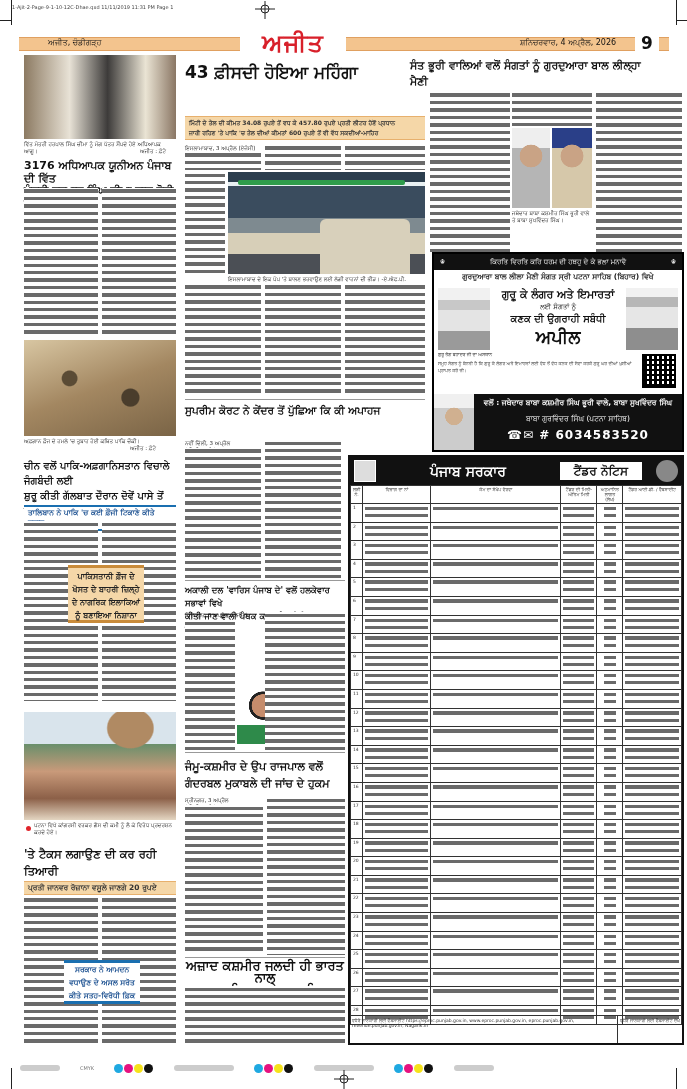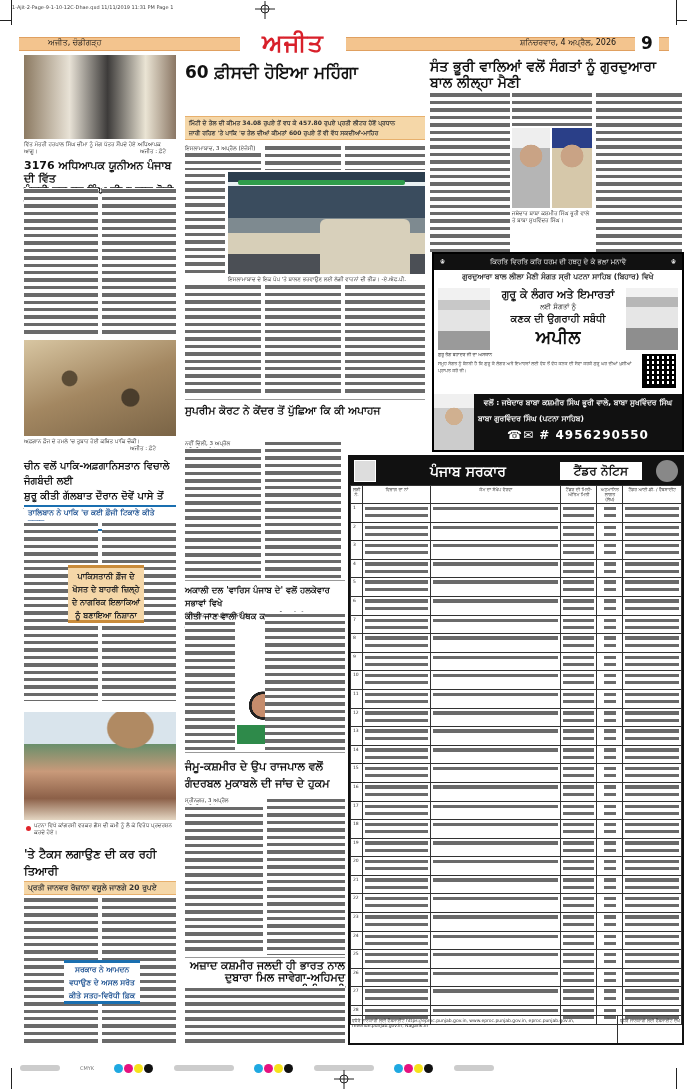--- a/index.html
+++ b/index.html
@@ -75,21 +75,21 @@
 <div class="abs cap" style="top:822px;left:34px;width:142px">ਪਟਨਾ ਵਿਖੇ ਕਾਂਗਰਸੀ ਵਰਕਰ ਗੈਸ ਦੀ ਕਮੀ ਨੂੰ ਲੈ ਕੇ ਵਿਰੋਧ ਪ੍ਰਦਰਸ਼ਨ ਕਰਦੇ ਹੋਏ।</div>
 <div class="abs hl" style="top:846px;left:24px;width:156px;font-size:11.5px;line-height:17px">
   <div>'ਤੇ ਟੈਕਸ ਲਗਾਉਣ ਦੀ ਕਰ ਰਹੀ ਤਿਆਰੀ</div>
 </div>
 <div class="abs subbar" style="top:881px;left:24px;width:152px;font-size:7.5px">ਪ੍ਰਤੀ ਜਾਨਵਰ ਰੋਜ਼ਾਨਾ ਵਸੂਲੇ ਜਾਣਗੇ 20 ਰੁਪਏ</div>
 <div class="abs text" style="top:897px;left:24px;width:74px;height:150px"></div>
 <div class="abs text" style="top:897px;left:102px;width:74px;height:150px"></div>
 <div class="abs pullq" style="top:960px;left:64px;width:76px;height:44px;background:#fff;border-color:#1a6fb0;color:#1a4f90;font-size:7.5px;line-height:13px">ਸਰਕਾਰ ਨੇ ਆਮਦਨ ਵਧਾਉਣ ਦੇ ਅਸਲ ਸਰੋਤ ਕੀਤੇ ਸਤਹ-ਵਿਰੋਧੀ ਫ਼ਿਕ</div>
 
 <div class="abs hl" style="top:58px;left:185px;width:240px;font-size:17px;line-height:28px">
-  <div>60 ਫ਼ੀਸਦੀ ਹੋਇਆ ਮਹਿੰਗਾ</div>
+  <div>43 ਫ਼ੀਸਦੀ ਹੋਇਆ ਮਹਿੰਗਾ</div>
 </div>
 <div class="abs subbar" style="top:116px;left:185px;width:240px;font-size:6px;line-height:10px">
   <div>ਮਿੱਟੀ ਦੇ ਤੇਲ ਦੀ ਕੀਮਤ 34.08 ਰੁਪਏ ਤੋਂ ਵਧ ਕੇ 457.80 ਰੁਪਏ ਪ੍ਰਤੀ ਲੀਟਰ ਹੋਣੋਂ ਪ੍ਰਧਾਨ</div>
   <div>ਜਾਰੀ ਰਹਿਣ 'ਤੇ ਪਾਕਿ 'ਚ ਤੇਲ ਦੀਆਂ ਕੀਮਤਾਂ 600 ਰੁਪਏ ਤੋਂ ਵੀ ਵੱਧ ਸਕਦੀਆਂ-ਮਾਹਿਰ</div>
 </div>
 <div class="abs cap" style="top:145px;left:185px;width:76px">ਇਸਲਾਮਾਬਾਦ, 3 ਅਪ੍ਰੈਲ (ਏਜੰਸੀ)</div>
 <div class="abs text" style="top:152px;left:185px;width:76px;height:18px"></div>
 <div class="abs text" style="top:145px;left:265px;width:76px;height:25px"></div>
 <div class="abs text" style="top:145px;left:345px;width:80px;height:25px"></div>
 <div class="abs text" style="top:172px;left:185px;width:40px;height:102px"></div>
@@ -122,27 +122,27 @@
 <div class="abs hline" style="top:752px;left:185px;width:160px"></div>
 
 <div class="abs hl" style="top:758px;left:185px;width:160px;font-size:11px;line-height:17px">
   <div>ਜੰਮੂ-ਕਸ਼ਮੀਰ ਦੇ ਉਪ ਰਾਜਪਾਲ ਵਲੋਂ</div>
   <div>ਗੰਦਰਬਲ ਮੁਕਾਬਲੇ ਦੀ ਜਾਂਚ ਦੇ ਹੁਕਮ</div>
 </div>
 <div class="abs cap" style="top:797px;left:185px;width:76px">ਸ੍ਰੀਨਗਰ, 3 ਅਪ੍ਰੈਲ (ਪੀ.ਟੀ.ਆਈ.)</div>
 <div class="abs text" style="top:805px;left:185px;width:78px;height:150px"></div>
 <div class="abs text" style="top:797px;left:267px;width:78px;height:158px"></div>
 <div class="abs hline" style="top:957px;left:185px;width:160px"></div>
-<div class="abs hl" style="top:960px;left:185px;width:160px;font-size:11px;line-height:12px;text-align:right">
+<div class="abs hl" style="top:960px;left:185px;width:160px;font-size:13px;line-height:12px;text-align:center">
   <div>ਅਜ਼ਾਦ ਕਸ਼ਮੀਰ ਜਲਦੀ ਹੀ ਭਾਰਤ ਨਾਲ</div>
   <div>ਦੁਬਾਰਾ ਮਿਲ ਜਾਵੇਗਾ-ਅਹਿਮਦ ਇਲਿਆਸੀ</div>
 </div>
 <div class="abs text" style="top:986px;left:185px;width:160px;height:60px"></div>
 
-<div class="abs hl" style="top:58px;left:430px;width:252px;font-size:14px;line-height:16px">
+<div class="abs hl" style="top:58px;left:410px;width:252px;font-size:11px;line-height:16px">
   <div>ਸੰਤ ਭੂਰੀ ਵਾਲਿਆਂ ਵਲੋਂ ਸੰਗਤਾਂ ਨੂੰ ਗੁਰਦੁਆਰਾ ਬਾਲ ਲੀਲ੍ਹਾ ਮੈਣੀ</div>
 </div>
 <div class="abs text" style="top:92px;left:430px;width:80px;height:160px"></div>
 <div class="abs" style="top:128px;left:512px;width:38px;height:80px;background:radial-gradient(circle at 50% 35%,#c9a385 0 20%,transparent 21%),linear-gradient(#eee 0 25%,#b5b5b5 25%)"></div>
 <div class="abs" style="top:128px;left:552px;width:40px;height:80px;background:radial-gradient(circle at 50% 35%,#c9a385 0 20%,transparent 21%),linear-gradient(#2a3f88 0 25%,#d6c8aa 25%)"></div>
 <div class="abs cap" style="top:210px;left:512px;width:80px">ਜਥੇਦਾਰ ਬਾਬਾ ਕਸ਼ਮੀਰ ਸਿੰਘ ਭੂਰੀ ਵਾਲੇ ਤੇ ਬਾਬਾ ਸੁਖਵਿੰਦਰ ਸਿੰਘ।</div>
 <div class="abs text" style="top:92px;left:512px;width:80px;height:34px"></div>
 <div class="abs text" style="top:92px;left:596px;width:86px;height:160px"></div>
 
 <div class="abs ad" style="top:252px;left:432px;width:252px;height:200px">
@@ -161,24 +161,24 @@
       <div style="font-size:10px;font-weight:bold;margin-top:2px">ਕਣਕ ਦੀ ਉਗਰਾਹੀ ਸਬੰਧੀ</div>
       <div style="font-size:18px;font-weight:bold;margin-top:1px">ਅਪੀਲ</div>
     </div>
     <div style="position:absolute;top:82px;left:4px;font-size:4.5px">ਗੁਰੂ ਤੇਗ ਬਹਾਦਰ ਜੀ ਦਾ ਅਸਥਾਨ</div>
     <div style="position:absolute;top:90px;left:4px;right:48px;font-size:4.5px;line-height:7px;color:#333">ਸਮੂਹ ਸੰਗਤ ਨੂੰ ਬੇਨਤੀ ਹੈ ਕਿ ਗੁਰੂ ਕੇ ਲੰਗਰ ਅਤੇ ਇਮਾਰਤਾਂ ਲਈ ਵੱਧ ਤੋਂ ਵੱਧ ਕਣਕ ਦੀ ਸੇਵਾ ਕਰਕੇ ਗੁਰੂ ਘਰ ਦੀਆਂ ਖੁਸ਼ੀਆਂ ਪ੍ਰਾਪਤ ਕਰੋ ਜੀ।</div>
     <div style="position:absolute;top:84px;right:6px;width:34px;height:34px;background:repeating-linear-gradient(90deg,#000 0 3px,#fff 3px 5px),repeating-linear-gradient(0deg,#000 0 2px,#fff 2px 5px);background-blend-mode:multiply;border:2px solid #000"></div>
   </div>
   <div style="position:relative;height:56px">
     <div style="position:absolute;left:0;top:0;width:40px;height:56px;background:radial-gradient(circle at 50% 40%,#d0b090 0 22%,transparent 23%),linear-gradient(#f0f0f0 0 25%,#ccc 25%)"></div>
     <div style="position:absolute;left:44px;right:4px;top:4px;font-size:7.5px;font-weight:bold;text-align:center">ਵਲੋਂ : ਜਥੇਦਾਰ ਬਾਬਾ ਕਸ਼ਮੀਰ ਸਿੰਘ ਭੂਰੀ ਵਾਲੇ, ਬਾਬਾ ਸੁਖਵਿੰਦਰ ਸਿੰਘ</div>
-    <div style="position:absolute;left:44px;right:4px;top:20px;font-size:7.5px;font-weight:bold;text-align:left">ਬਾਬਾ ਗੁਰਵਿੰਦਰ ਸਿੰਘ (ਪਟਨਾ ਸਾਹਿਬ)</div>
+    <div style="position:absolute;left:44px;right:4px;top:20px;font-size:7.5px;font-weight:normal;text-align:center">ਬਾਬਾ ਗੁਰਵਿੰਦਰ ਸਿੰਘ (ਪਟਨਾ ਸਾਹਿਬ)</div>
     <div style="position:absolute;left:44px;right:4px;top:34px;text-align:center;font-size:12px;font-weight:bold;letter-spacing:1px">
       <span>☎✉</span>
-      <span># 4956290550</span>
+      <span># 6034583520</span>
     </div>
   </div>
 </div>
 
 <div class="abs" style="top:455px;left:348px;width:336px;height:590px;border:2px solid #111">
   <div style="height:28px;background:#111;color:#fff;display:flex;align-items:center;padding:0 4px;gap:6px">
     <div style="width:22px;height:22px;background:#ddd;border:1px solid #fff"></div>
     <div style="font-size:14px;font-weight:bold;flex:1;text-align:center">ਪੰਜਾਬ ਸਰਕਾਰ</div>
     <div style="background:#fff;color:#111;font-size:12px;font-weight:bold;padding:2px 14px">ਟੈਂਡਰ ਨੋਟਿਸ</div>
     <div style="width:22px;height:22px;border-radius:50%;background:#888;margin-left:8px"></div>

